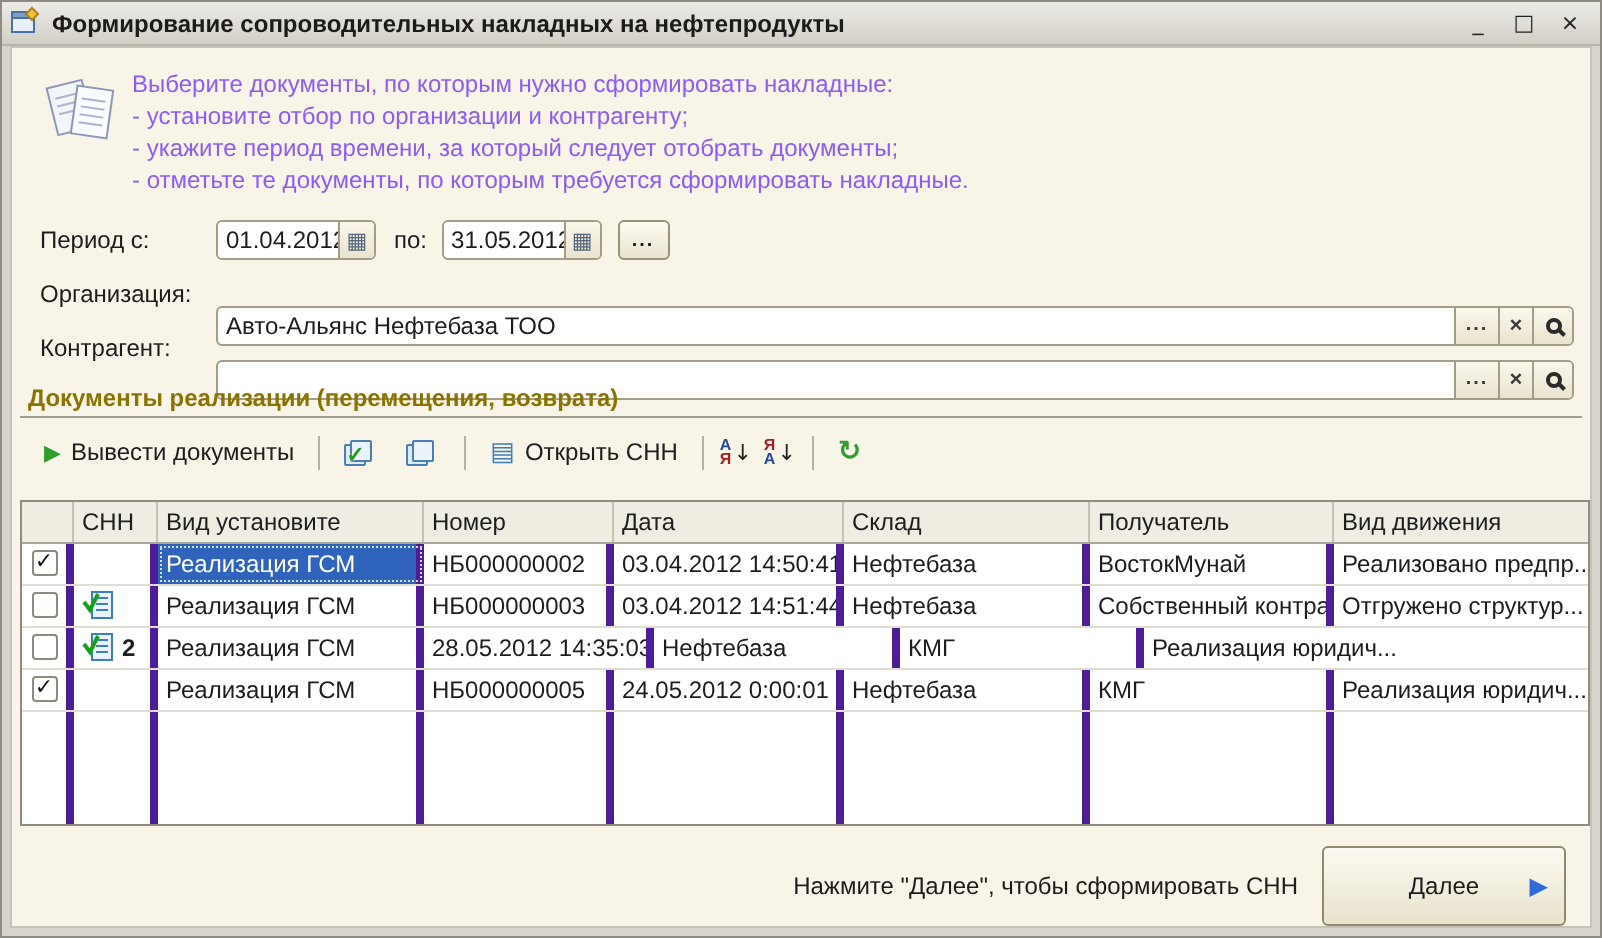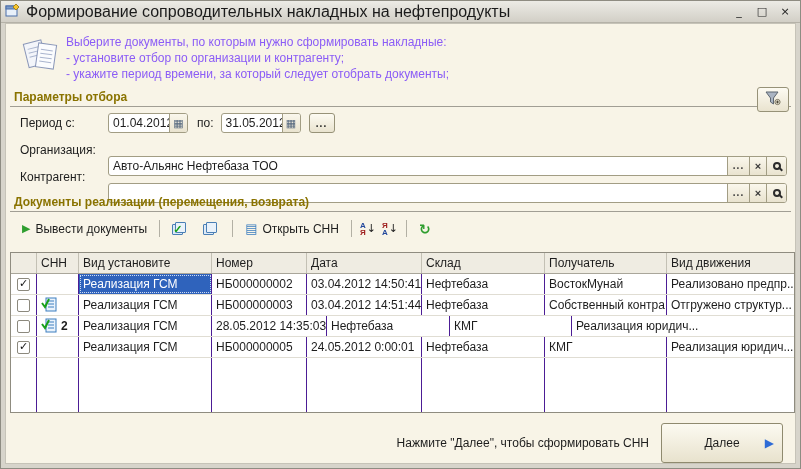--- a/index.html
+++ b/index.html
@@ -16,21 +16,21 @@
     display: flex; flex-direction: column;
   }
   
   .titlebar {
     height: 22px; flex: 0 0 22px;
     background: linear-gradient(#ecebe6, #d2cfc6);
     display: flex; align-items: center;
     padding: 0 6px 0 4px; gap: 5px;
     border-bottom: 1px solid #b5b2a8;
   }
-  .titlebar .title { flex: 1; font-weight: normal; font-size: 16px; color: #1b1b1b; white-space: nowrap; overflow: hidden; }
+  .titlebar .title { flex: 1; font-weight: bold; font-size: 12px; color: #1b1b1b; white-space: nowrap; overflow: hidden; }
   .win-btn { width: 18px; height: 16px; display: flex; align-items: center; justify-content: center;
     font-size: 11px; color: #222; cursor: default; font-family: "DejaVu Sans", sans-serif; }
   
   .content {
     flex: 1; margin: 0 4px 4px 4px;
     background: #f8f4e7;
     border: 1px solid #c6c3b8;
     position: relative;
     overflow: hidden;
     display: flex; flex-direction: column;
@@ -109,21 +109,21 @@
     font-size: 11px; text-shadow: 0 0 1px #fff; }
   
   .grid {
     margin: 12px 4px 0 4px; width: 785px; height: 168px;
     border: 1px solid #8f8c80; background: #fff;
     display: flex; flex-direction: column; overflow: hidden;
   }
   .grid-header { display: flex; flex: 0 0 21px; background: #efece2; border-bottom: 1px solid #a9a69a; }
   .grid-header .hcell { padding: 3px 4px; border-right: 1px solid #c3c0b4; white-space: nowrap; overflow: hidden; }
   .grid-row { display: flex; flex: 0 0 19px; border-bottom: 1px solid #e0ddd3; }
-  .gcell { padding: 2px 4px; border-right: 1px solid #4c1d95; white-space: nowrap; overflow: hidden;
+  .gcell { padding: 2px 4px; border-right: 4px solid #4c1d95; white-space: nowrap; overflow: hidden;
     display: flex; align-items: center; }
   .col-check { width: 26px; flex: 0 0 26px; justify-content: center; }
   .col-snn { width: 42px; flex: 0 0 42px; }
   .col-type { width: 133px; flex: 0 0 133px; }
   .col-num { width: 95px; flex: 0 0 95px; }
   .col-date { width: 115px; flex: 0 0 115px; }
   .col-wh { width: 123px; flex: 0 0 123px; }
   .col-recv { width: 122px; flex: 0 0 122px; }
   .col-move { flex: 1; border-right: none; }
   .hcell.col-move { border-right: none; }
@@ -182,35 +182,24 @@
             <line x1="20" y1="20" x2="32" y2="20" stroke="#a9b4ce"></line>
             <line x1="20" y1="24" x2="32" y2="24" stroke="#a9b4ce"></line>
             <line x1="20" y1="28" x2="32" y2="28" stroke="#a9b4ce"></line>
           </g>
         </svg>
       </span>
       <div class="intro-lines">
         <div>Выберите документы, по которым нужно сформировать накладные:</div>
         <div>- установите отбор по организации и контрагенту;</div>
         <div>- укажите период времени, за который следует отобрать документы;</div>
-      </div>
-    </div>
-
-    <div class="section">
-      <span>Параметры отбора</span>
-      <span class="filter-btn">
-        <span>
-          <svg width="16" height="15" viewBox="0 0 16 15">
-            <path d="M1 1 H13 L8.5 7 V13 L5.5 11 V7 Z" fill="#aab4c2" stroke="#5d6670"></path>
-            <circle cx="12.5" cy="11" r="2.6" fill="#e8e4d4" stroke="#7a7560"></circle>
-            <path d="M12.5 9.6 V12.4 M11.1 11 H13.9" stroke="#4b4636" stroke-width="1"></path>
-          </svg>
-        </span>
-      </span>
-    </div>
+        <div>- отметьте те документы, по которым требуется сформировать накладные.</div>
+      </div>
+    </div>
+
 
     <div class="param-row">
       <span class="param-label">Период с:</span>
       <div class="field date-field">
         <span class="value">01.04.2012</span>
         <span class="field-btn cal-btn">▦</span>
       </div>
       <span class="sep-label">по:</span>
       <div class="field date-field">
         <span class="value">31.05.2012</span>

